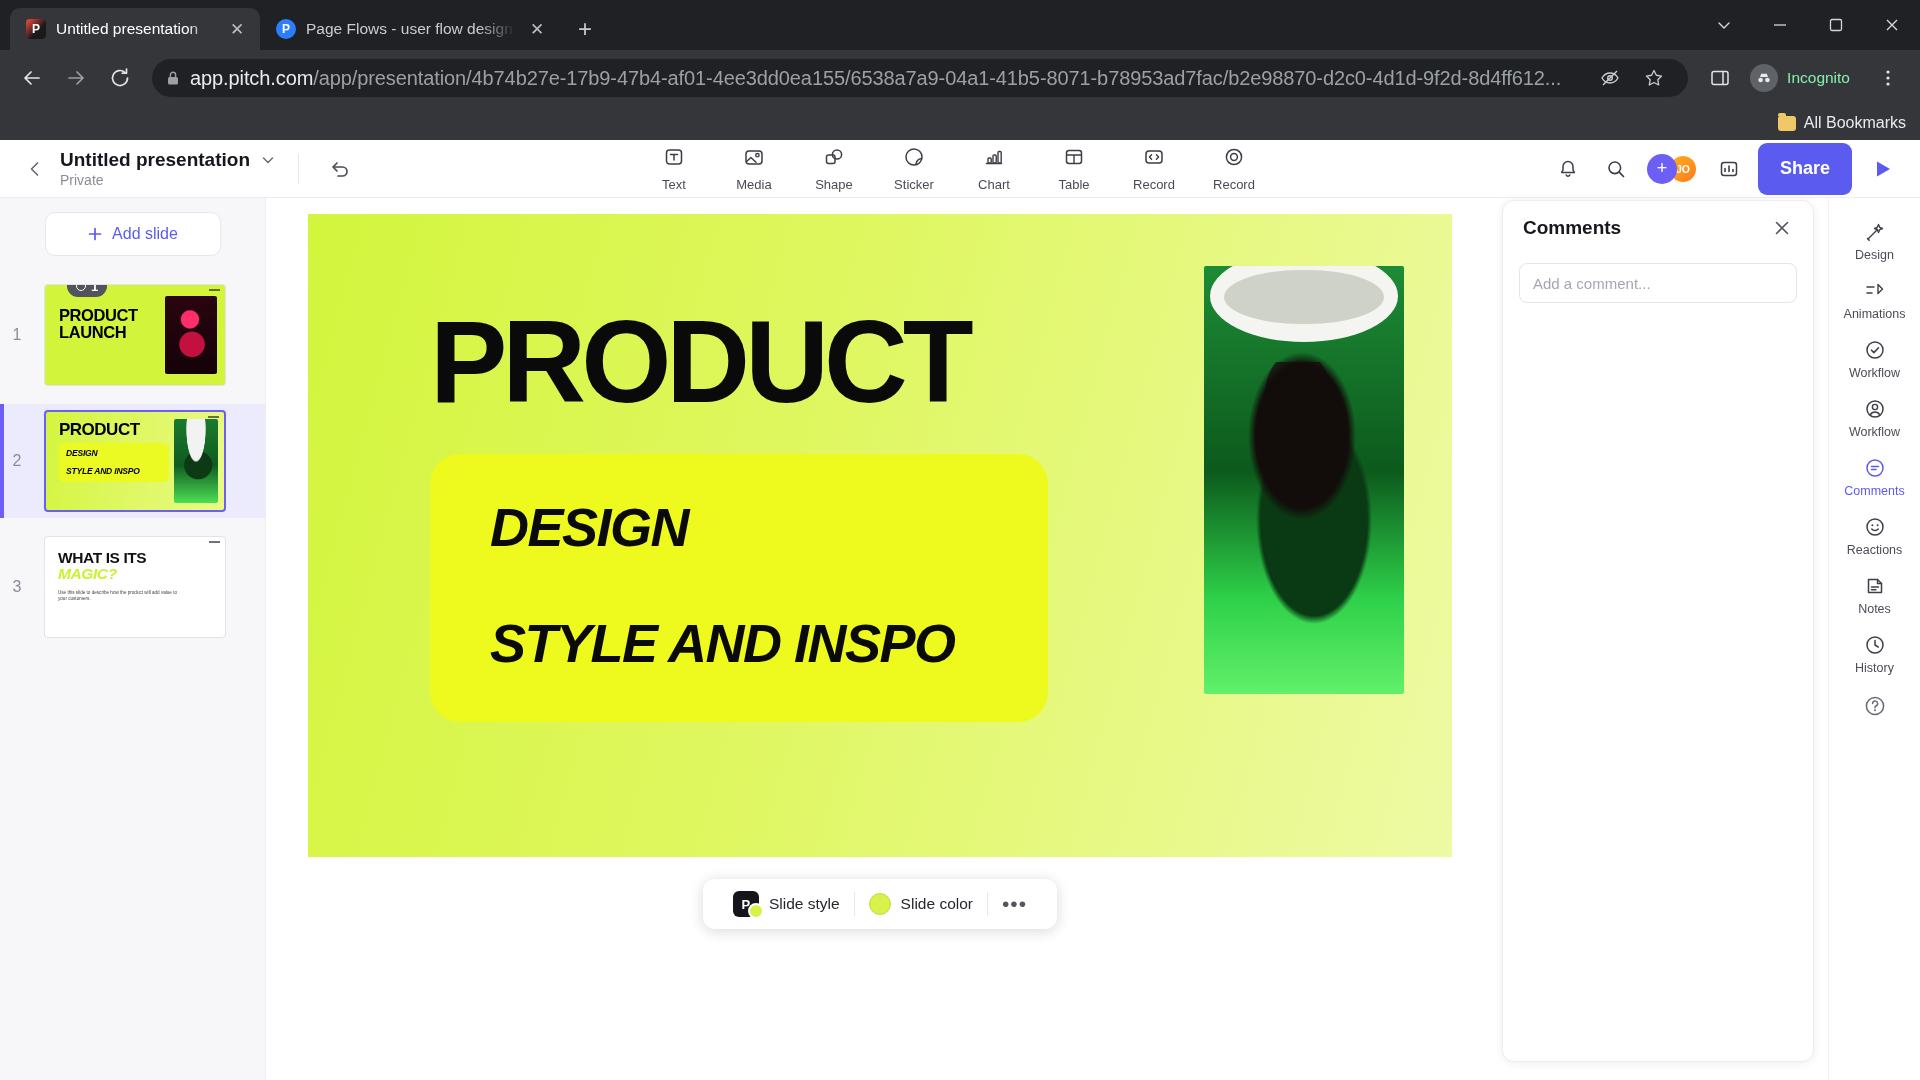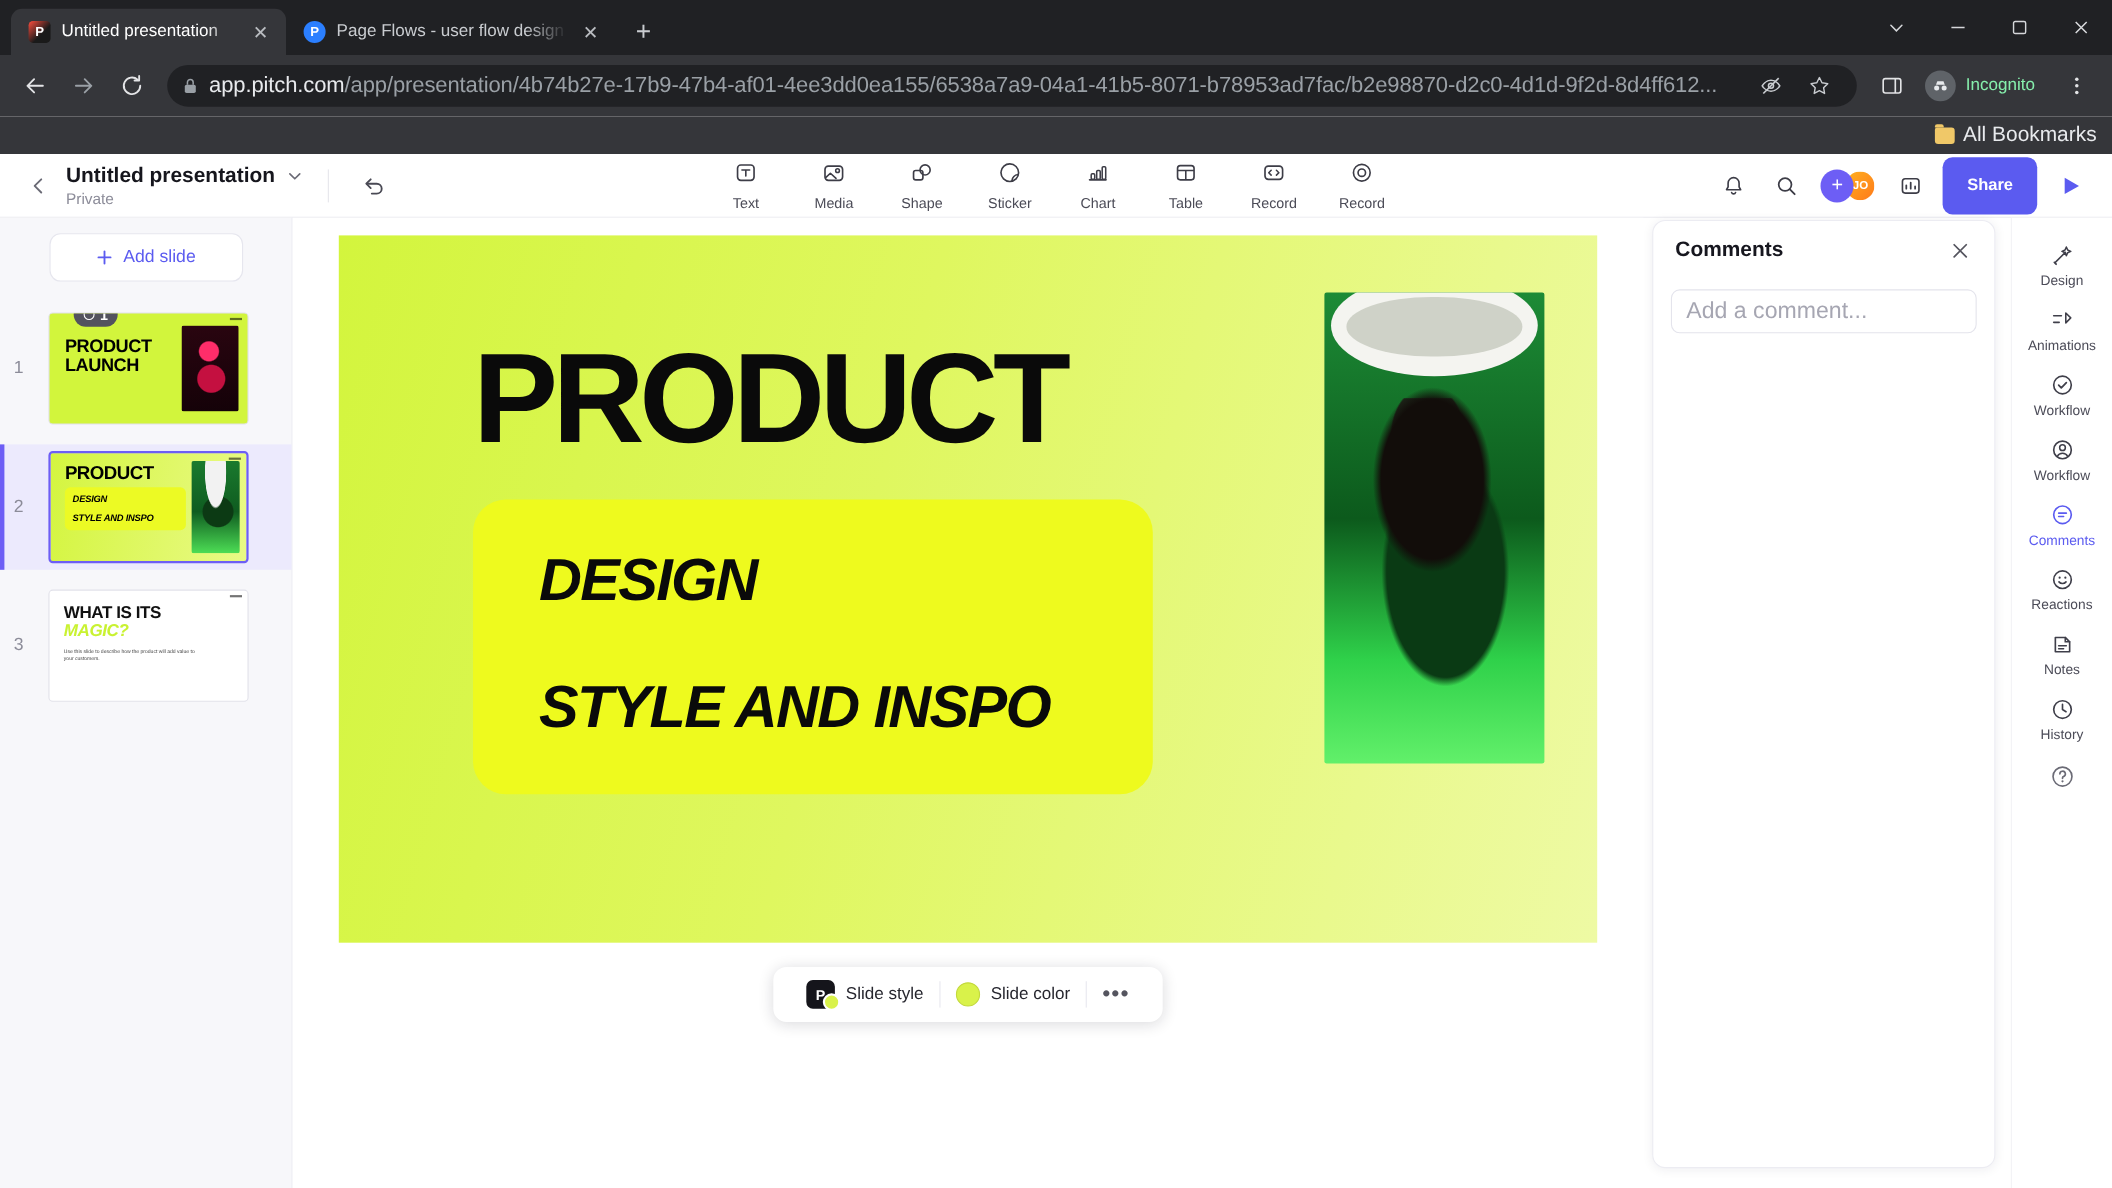--- a/index.html
+++ b/index.html
@@ -79,21 +79,21 @@
   .incognito-av {
     width: 28px; height: 28px; border-radius: 50%; background: #5f6368;
     display: flex; align-items: center; justify-content: center;
   }
   .bookmarkbar {
     height: 34px; background: #35363a; display: flex; align-items: center;
     justify-content: flex-end; padding: 0 14px; gap: 8px; flex: 0 0 34px;
   }
   .bm-item {
     display: flex; align-items: center; gap: 8px;
-    color: #e8eaed; font-size: 19px; padding-left: 31px;
+    color: #e8eaed; font-size: 16px; padding-left: 31px;
   }
   .folder-ico {
     width: 18px; height: 15px; background: #f0c868; border-radius: 2px 3px 3px 3px;
     position: relative;
   }
   .folder-ico::before {
     content: ''; position: absolute; top: -3px; left: 0; width: 8px;
     height: 3px; background: #f0c868; border-radius: 2px 2px 0 0;
   }
 
@@ -139,21 +139,21 @@
   }
   .avatar-sm {
     width: 30px; height: 30px; border-radius: 50%;
     background: linear-gradient(135deg,#ffb020,#ff7a1a);
     border: 2px solid #fff; margin-left: -9px;
     display: flex; align-items: center; justify-content: center;
     font-size: 10.5px; font-weight: 700; color: #fff;
   }
   .share-btn {
     height: 52px; padding: 0 22px; border-radius: 9px; background: #5b5bf0;
-    color: #fff; font-size: 15px; font-weight: 600;
+    color: #fff; font-size: 18px; font-weight: 600;
     display: flex; align-items: center; justify-content: center;
   }
   .play-btn {
     width: 40px; height: 38px; display: flex; align-items: center;
     justify-content: center; color: #5b5bf0;
   }
 
   .body-row { flex: 1; display: flex; min-height: 0; }
 
   
@@ -344,21 +344,21 @@
   }
   .cp-head {
     height: 54px; display: flex; align-items: center; justify-content: space-between;
     padding: 0 16px 0 20px; flex: 0 0 54px;
   }
   .cp-title { font-size: 19px; font-weight: 700; color: #17171f; }
   .cp-close { width: 30px; height: 30px; display: flex; align-items: center; justify-content: center; color: #55555f; }
   .cp-input {
     margin: 8px 16px 0 16px; height: 40px; border: 1px solid #e4e4ec;
     border-radius: 8px; display: flex; align-items: center; padding: 4px 13px;
-    font-size: 21px; color: #a6a6b2;
+    font-size: 15px; color: #a6a6b2;
   }
   .cp-empty {
     flex: 1; display: flex; flex-direction: column; align-items: center;
     justify-content: flex-start; padding-top: 72px; gap: 30px;
   }
   .bubbles { position: relative; width: 190px; height: 150px; }
   .bub-back {
     position: absolute; left: 0; top: 36px; width: 108px; height: 92px;
     background: #e7e3fb; border-radius: 50%;
   }

